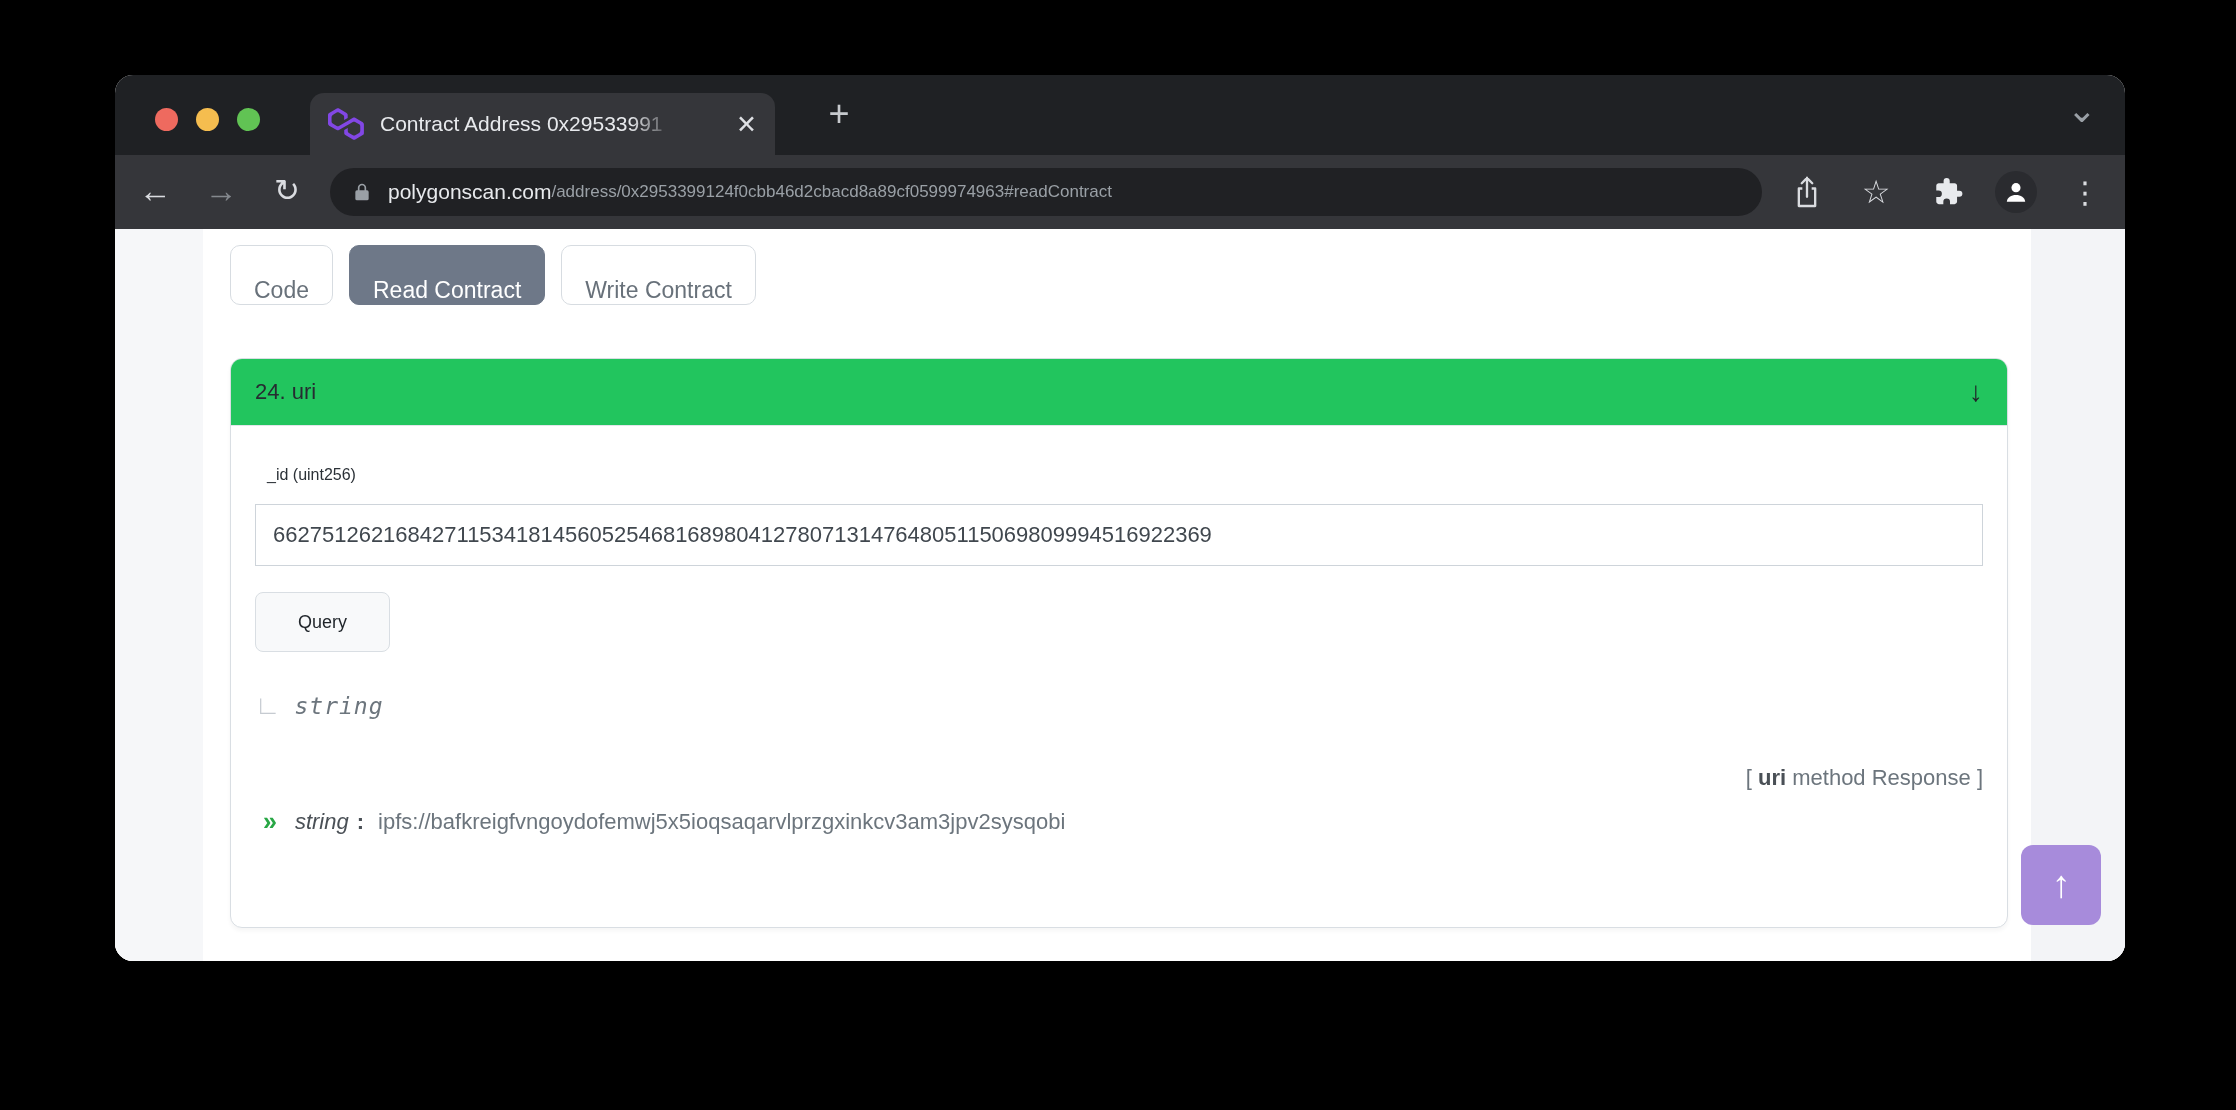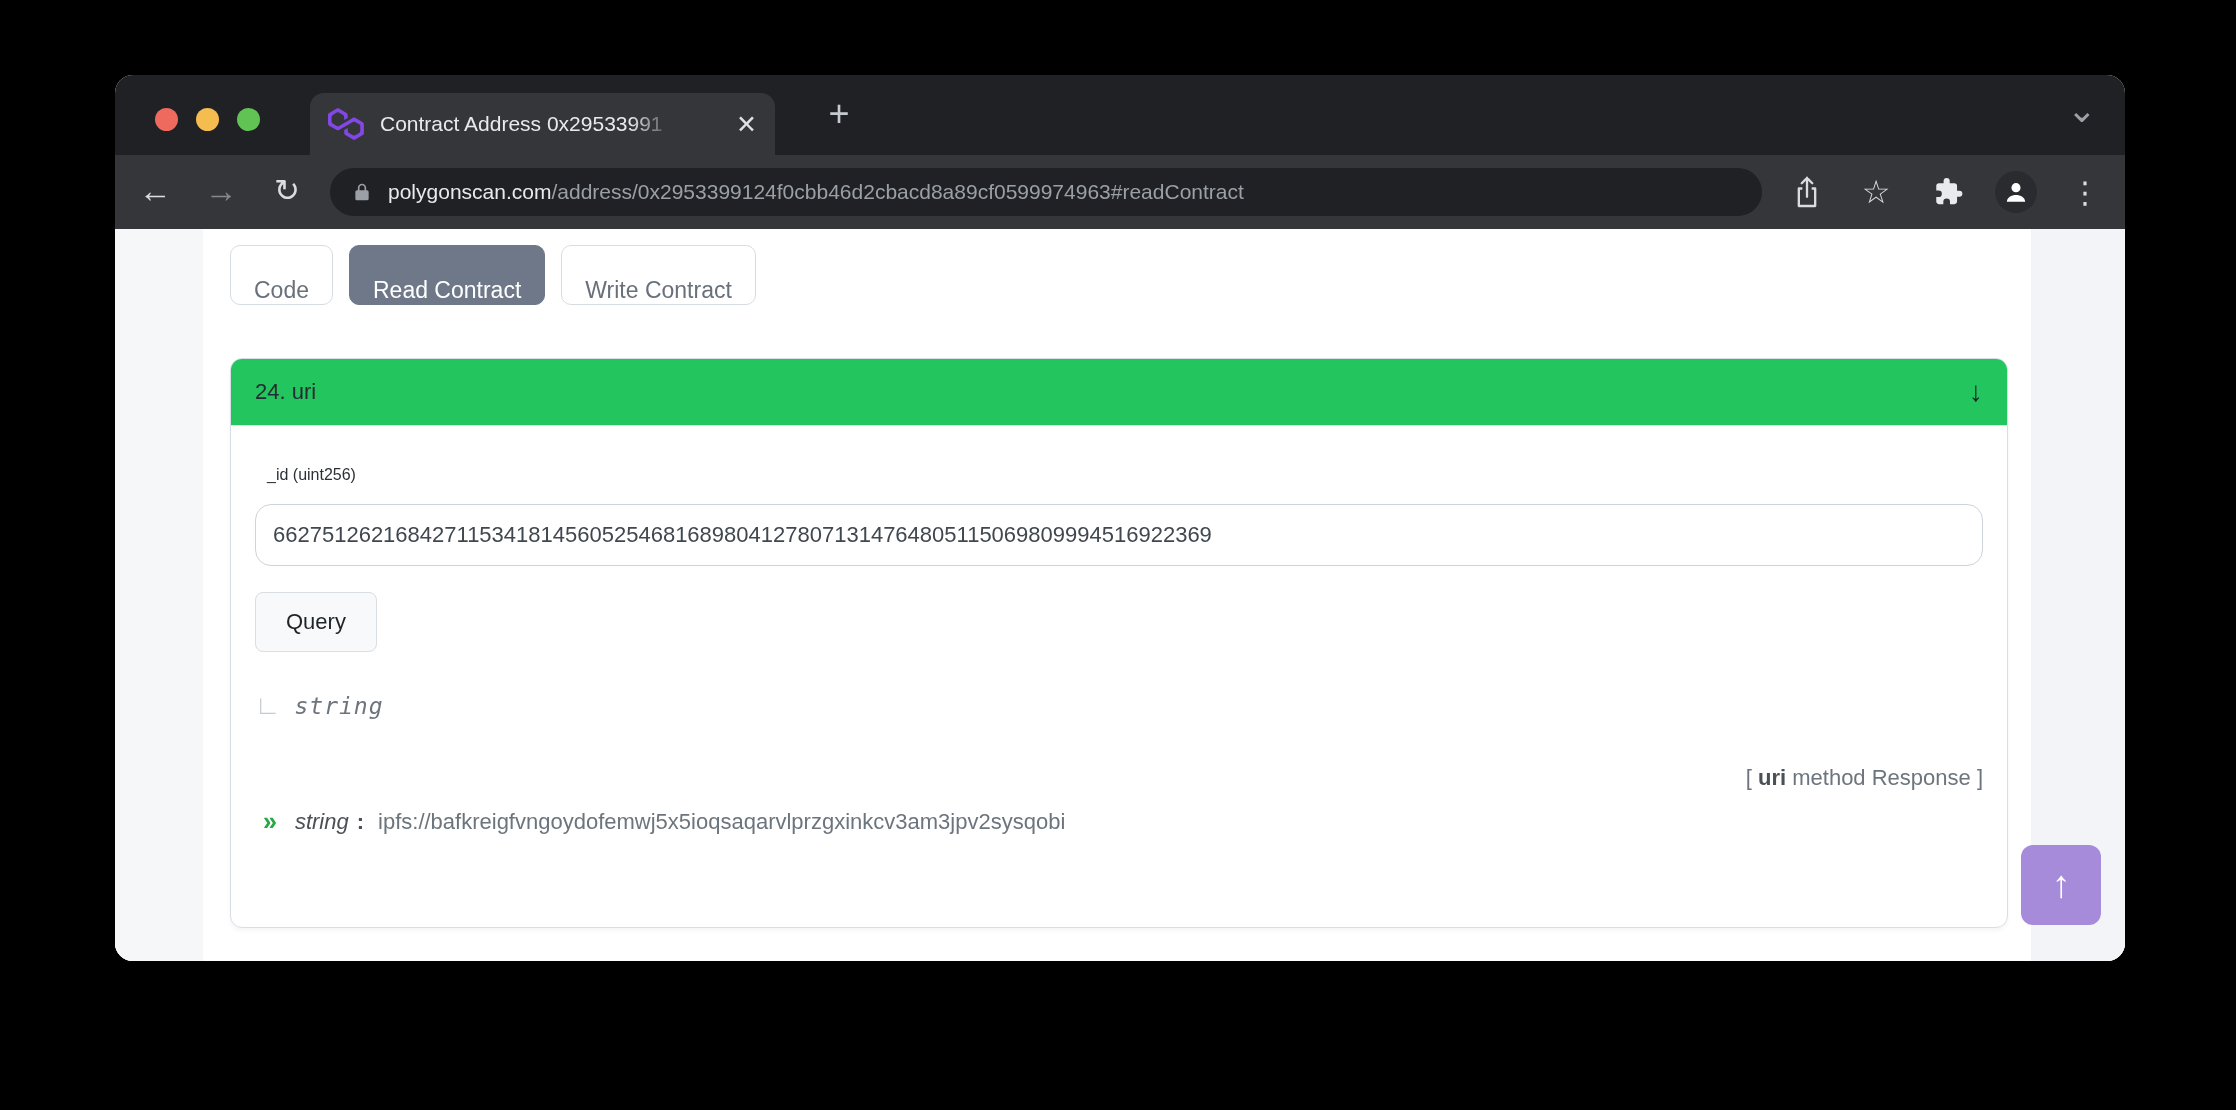--- a/index.html
+++ b/index.html
@@ -43,21 +43,21 @@
   .nav-back{left:14px;}
   .nav-fwd{left:80px;color:#85898e;}
   .nav-reload{left:146px;font-size:31px;}
   .urlbar{
     position:absolute;left:215px;top:13px;width:1432px;height:48px;border-radius:24px;
     background:#202124;display:flex;align-items:center;padding:0 22px;box-sizing:border-box;
     white-space:nowrap;overflow:hidden;
   }
   .lock-icon{flex:none;margin-right:16px;display:flex;align-items:center;}
   .url-domain{color:#e8eaed;font-size:21px;}
-  .url-path{color:#9aa0a6;font-size:21px;}
+  .url-path{color:#9aa0a6;font-size:17px;}
   .tb-icon{position:absolute;top:0;height:74px;display:flex;align-items:center;justify-content:center;width:52px;}
   .tb-share{left:1666px;}
   .tb-star{left:1735px;color:#dadce0;font-size:32px;}
   .tb-ext{left:1807px;}
   .tb-avatar{left:1875px;}
   .avatar-circle{width:42px;height:42px;border-radius:50%;background:#2a2b2f;display:flex;align-items:center;justify-content:center;}
   .tb-more{left:1944px;color:#dadce0;font-size:30px;letter-spacing:0;}
   
   .content{position:absolute;top:154px;left:0;right:0;bottom:0;background:#fff;}
   .strip-left{position:absolute;left:0;top:0;bottom:0;width:88px;background:#f6f7f9;}
@@ -75,26 +75,26 @@
   }
   .card-header{
     height:66px;background:#22c55e;border-bottom:1px solid #e2e6ea;
     border-radius:11px 11px 0 0;display:flex;align-items:center;
     padding:0 24px;font-size:22px;color:#262b31;gap:36px;
   }
   .collapse-arrow{margin-left:auto;font-size:28px;color:#212529;}
   .card-body{padding:26px 24px 0;}
   .param-label{font-size:16px;color:#2b3137;margin:14px 12px 20px;}
   .param-input{
-    display:block;width:100%;height:62px;border:1px solid #ced4da;border-radius:16px;
+    display:block;width:100%;height:62px;border:1px solid #ced4da;border-radius:0;
     font-size:22px;color:#40474e;padding:0 17px;box-sizing:border-box;
     font-family:"Liberation Sans",sans-serif;background:#fff;outline:none;
   }
   .query-btn{
-    margin-top:26px;height:60px;padding:0 30px;font-size:22px;color:#1f2429;
+    margin-top:26px;height:60px;padding:0 42px;font-size:18px;color:#1f2429;
     background:#f8f9fa;border:1px solid #d9dee3;border-radius:8px;
     font-family:"Liberation Sans",sans-serif;
   }
   .return-type{margin-top:38px;display:flex;align-items:center;}
   .rt-angle{color:#c6cbd1;margin-right:14px;font-size:26px;}
   .rt-name{font-family:"DejaVu Sans Mono",monospace;font-style:italic;color:#6c757d;font-size:23px;letter-spacing:1px;}
   .response{margin-top:44px;text-align:right;}
   .resp-header{font-size:22px;color:#6c757d;}
   .resp-method{font-weight:bold;color:#4a5056;}
   .resp-line{margin-top:16px;font-size:22px;color:#6c757d;display:flex;align-items:center;}

